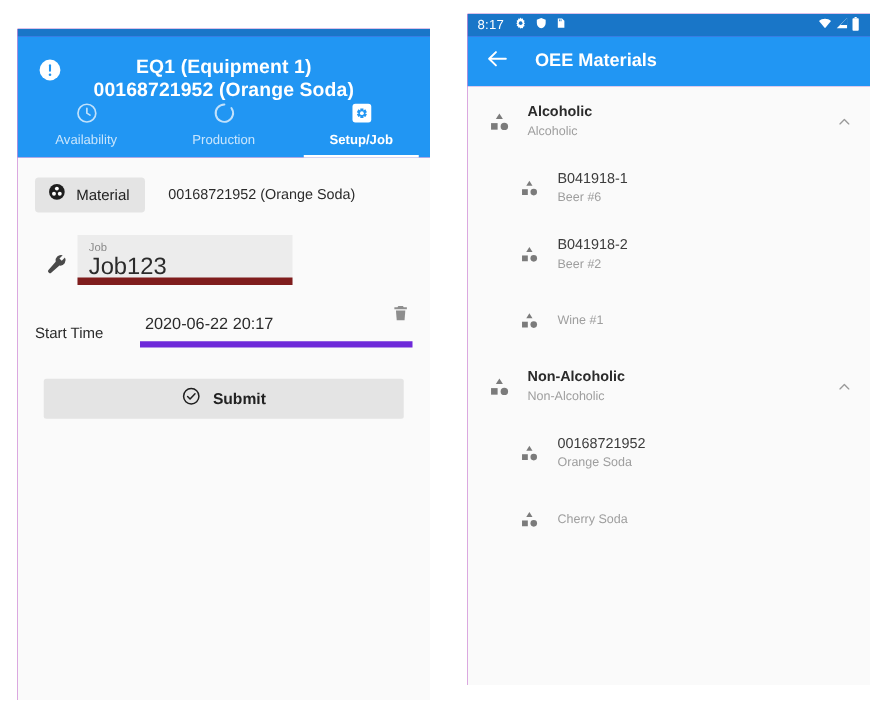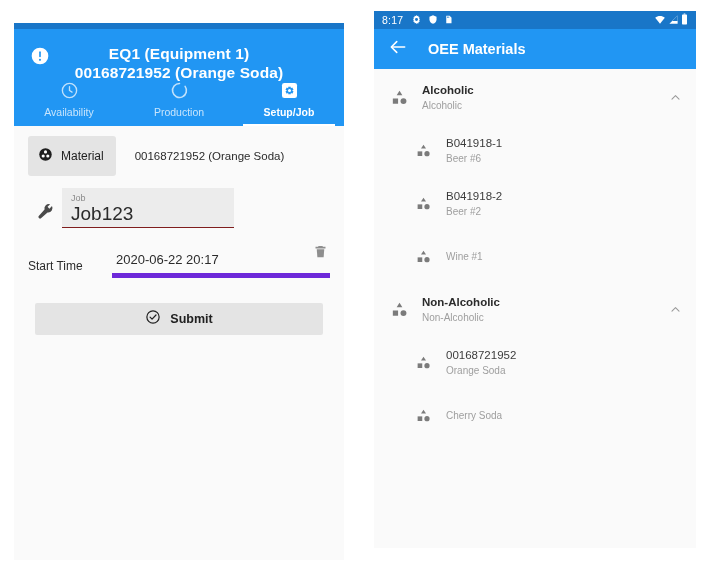--- a/index.html
+++ b/index.html
@@ -112,21 +112,21 @@
     align-items: center;
     padding: 0 14px;
     height: 30px;
   }
   .mat-btn {
     display: flex;
     align-items: center;
     gap: 8px;
     background: #e4e4e4;
     border-radius: 3px;
-    height: 40px;
+    height: 28px;
     padding: 0 12px 0 10px;
     box-sizing: border-box;
   }
   .mat-btn .mb-lab {
     font-size: 12px;
     color: #212121;
     font-weight: normal;
   }
   .mat-value {
     font-size: 11.5px;
@@ -143,21 +143,21 @@
   .wrench-wrap {
     width: 34px;
     display: flex;
     justify-content: center;
     padding-bottom: 7px;
   }
   .job-field {
     background: #ececec;
     width: 172px;
     height: 40px;
-    border-bottom: 1px solid #7f1d1d;
+    border-bottom: 6px solid #7f1d1d;
     box-sizing: border-box;
     padding: 4px 8px 0 9px;
   }
   .job-label {
     font-size: 9px;
     color: #8a8a8a;
     line-height: 12px;
   }
   .job-value {
     font-size: 19px;

